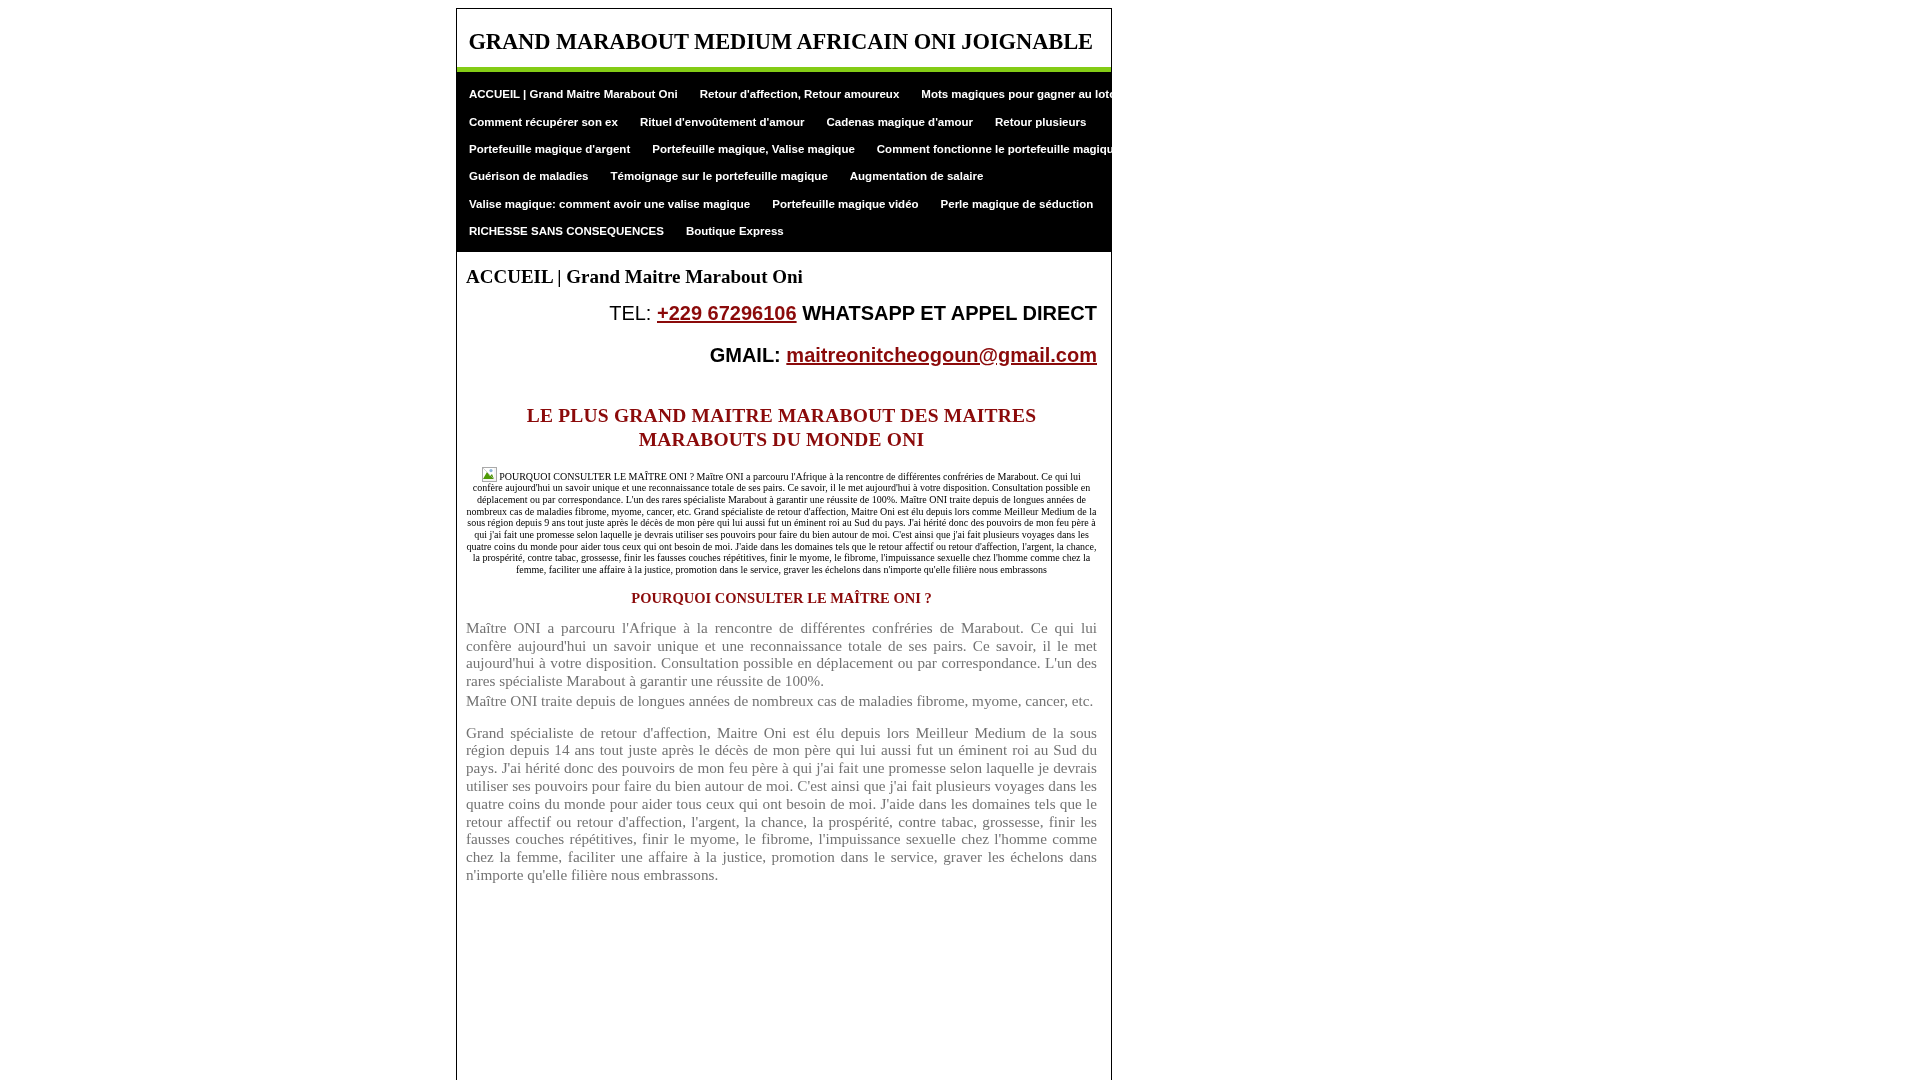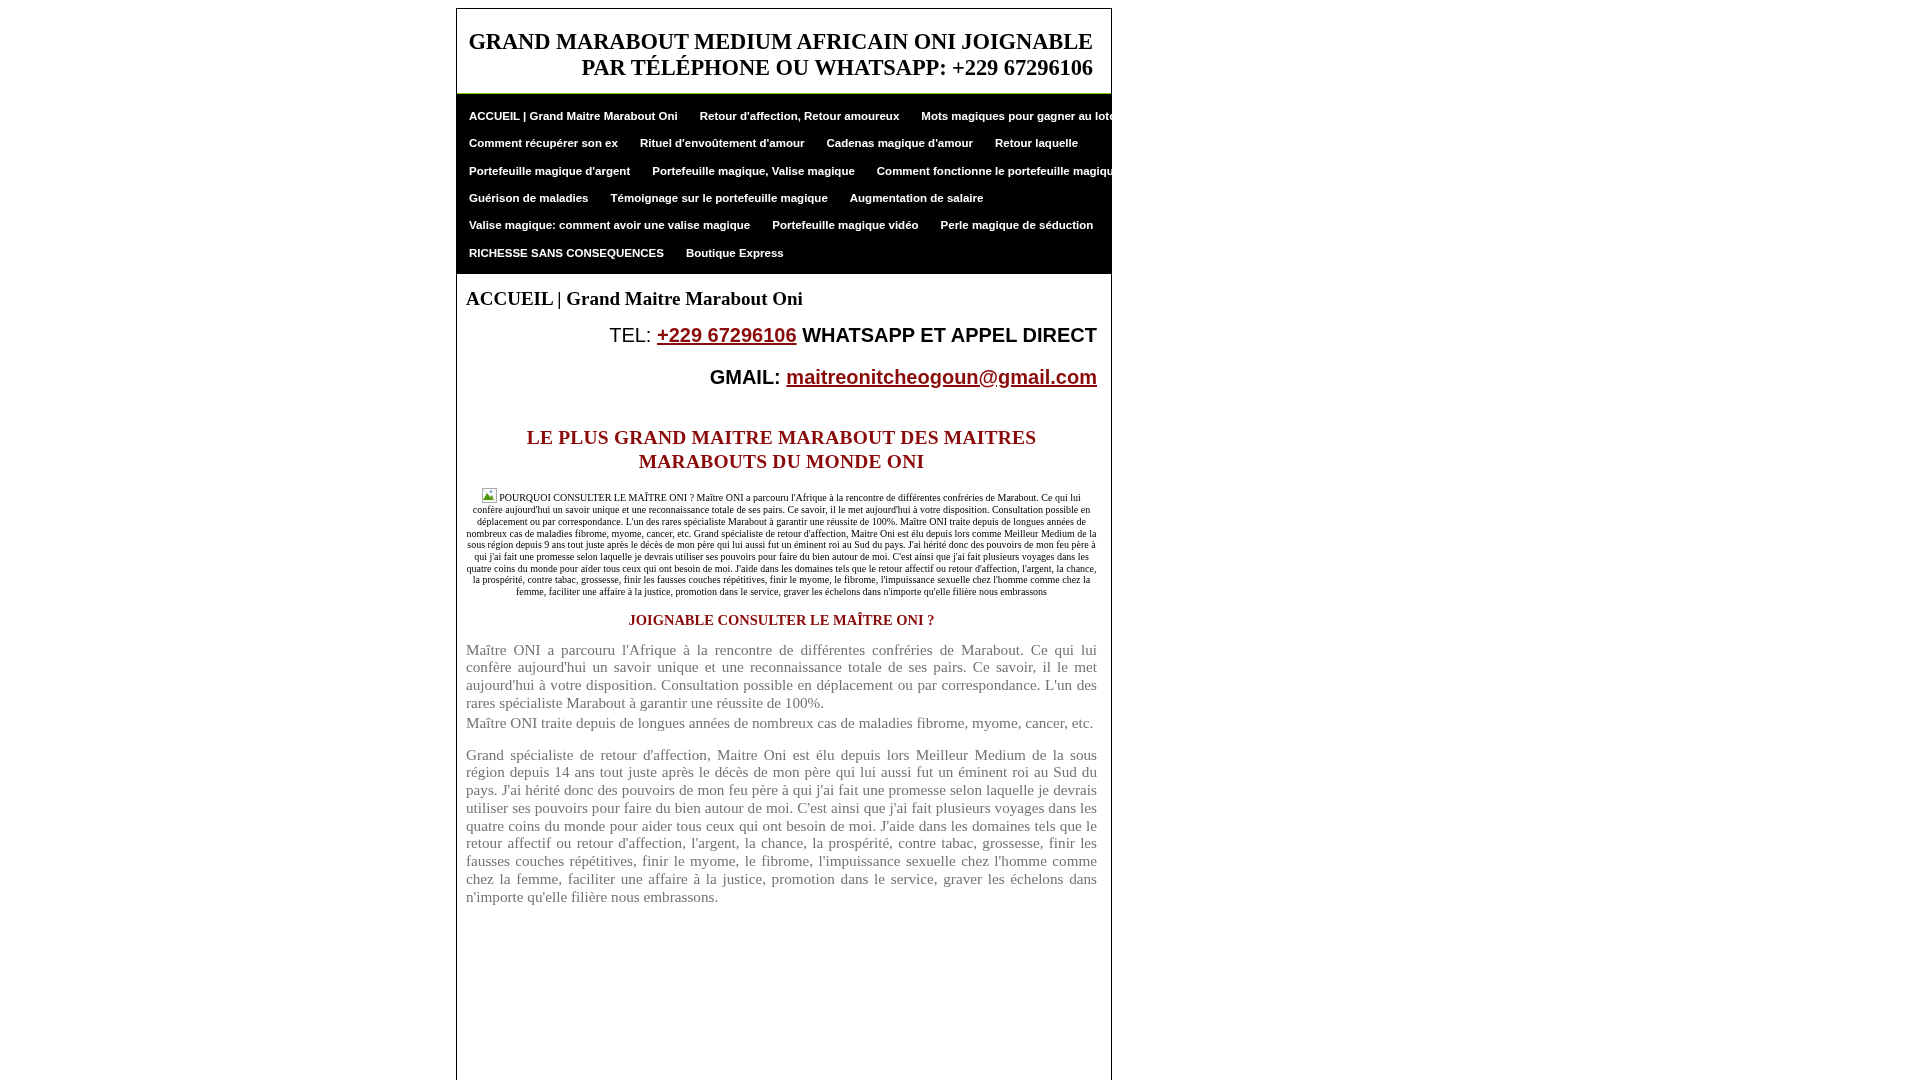--- a/index.html
+++ b/index.html
@@ -47,21 +47,21 @@
     text-align: right;
     padding-right: 8px;
   }
   .site-header h1 .ln1 { display: block; }
   .site-header h1 .ln2 { display: block; }
 
   
   .site-nav {
     background: #000000;
     padding: 8px 0 8px 0;
-    border-top: 1px solid #84cc16;
+    border-top: 5px solid #84cc16;
   }
   .nav-row {
     display: block;
     padding: 0 0 0 12px;
     white-space: nowrap;
     line-height: 26px;
   }
   .nav-item {
     display: inline-block;
     font-family: "Liberation Sans", sans-serif;
@@ -164,35 +164,34 @@
 </style>
 </head>
 <body>
 
 <div id="page">
   <div class="site-frame">
 
     <div class="site-header">
       <h1>
         <span class="ln1">GRAND MARABOUT MEDIUM AFRICAIN ONI JOIGNABLE</span>
-        <span class="ln2">PAR TÉLÉPHONE OU WHATSAPP: +229 67296106</span>
       </h1>
     </div>
 
     <nav class="site-nav">
       <div class="nav-row">
         <a class="nav-item">ACCUEIL | Grand Maitre Marabout Oni</a>
         <a class="nav-item">Retour d'affection, Retour amoureux</a>
         <a class="nav-item">Mots magiques pour gagner au loto</a>
       </div>
       <div class="nav-row">
         <a class="nav-item">Comment récupérer son ex</a>
         <a class="nav-item">Rituel d'envoûtement d'amour</a>
         <a class="nav-item">Cadenas magique d'amour</a>
-        <a class="nav-item">Retour laquelle</a>
+        <a class="nav-item">Retour plusieurs</a>
       </div>
       <div class="nav-row">
         <a class="nav-item">Portefeuille magique d'argent</a>
         <a class="nav-item">Portefeuille magique, Valise magique</a>
         <a class="nav-item">Comment fonctionne le portefeuille magique</a>
       </div>
       <div class="nav-row">
         <a class="nav-item">Guérison de maladies</a>
         <a class="nav-item">Témoignage sur le portefeuille magique</a>
         <a class="nav-item">Augmentation de salaire</a>
@@ -232,21 +231,21 @@
         <span class="broken-img">
           <svg width="11" height="11" viewBox="0 0 11 11" xmlns="http://www.w3.org/2000/svg">
             <rect x="0" y="0" width="11" height="11" fill="#ffffff"></rect>
             <polygon points="0,11 4,4 7,8 9,6 11,11" fill="#4e9a06"></polygon>
             <circle cx="8" cy="2.6" r="1.6" fill="#8ab4d8"></circle>
             <path d="M0 0 L11 11" stroke="#c0c0c0" stroke-width="0.7"></path>
           </svg>
         </span><span>POURQUOI CONSULTER LE MAÎTRE ONI ? Maître ONI a parcouru l'Afrique à la rencontre de différentes confréries de Marabout. Ce qui lui confère aujourd'hui un savoir unique et une reconnaissance totale de ses pairs. Ce savoir, il le met aujourd'hui à votre disposition. Consultation possible en déplacement ou par correspondance. L'un des rares spécialiste Marabout à garantir une réussite de 100%. Maître ONI traite depuis de longues années de nombreux cas de maladies fibrome, myome, cancer, etc. Grand spécialiste de retour d'affection, Maitre Oni est élu depuis lors comme Meilleur Medium de la sous région depuis 9 ans tout juste après le décès de mon père qui lui aussi fut un éminent roi au Sud du pays. J'ai hérité donc des pouvoirs de mon feu père à qui j'ai fait une promesse selon laquelle je devrais utiliser ses pouvoirs pour faire du bien autour de moi. C'est ainsi que j'ai fait plusieurs voyages dans les quatre coins du monde pour aider tous ceux qui ont besoin de moi. J'aide dans les domaines tels que le retour affectif ou retour d'affection, l'argent, la chance, la prospérité, contre tabac, grossesse, finir les fausses couches répétitives, finir le myome, le fibrome, l'impuissance sexuelle chez l'homme comme chez la femme, faciliter une affaire à la justice, promotion dans le service, graver les échelons dans n'importe qu'elle filière nous embrassons</span>
       </div>
 
-      <h4 class="sub-red-heading">JOIGNABLE CONSULTER LE MAÎTRE ONI ?</h4>
+      <h4 class="sub-red-heading">POURQUOI CONSULTER LE MAÎTRE ONI ?</h4>
 
       <p class="body-par">Maître ONI a parcouru l'Afrique à la rencontre de différentes confréries de Marabout. Ce qui lui confère aujourd'hui un savoir unique et une reconnaissance totale de ses pairs. Ce savoir, il le met aujourd'hui à votre disposition. Consultation possible en déplacement ou par correspondance. L'un des rares spécialiste Marabout à garantir une réussite de 100%.</p>
       <p class="body-par">Maître ONI traite depuis de longues années de nombreux cas de maladies fibrome, myome, cancer, etc.</p>
       <p class="body-par spaced">Grand spécialiste de retour d'affection, Maitre Oni  est élu depuis lors Meilleur Medium de la sous région depuis 14 ans tout juste après le décès de mon père qui lui aussi fut un éminent roi au Sud du pays. J'ai hérité donc des pouvoirs de mon feu père à qui j'ai fait une promesse selon laquelle je devrais utiliser ses pouvoirs pour faire du bien autour de moi. C'est ainsi que j'ai fait plusieurs voyages dans les quatre coins du monde pour aider tous ceux qui ont besoin de moi. J'aide dans les domaines tels que le retour affectif ou retour d'affection, l'argent, la chance, la prospérité, contre tabac, grossesse, finir les fausses couches répétitives, finir le myome, le fibrome, l'impuissance sexuelle chez l'homme comme chez la femme, faciliter une affaire à la justice, promotion dans le service, graver les échelons dans n'importe qu'elle filière nous embrassons.</p>
 
       <div class="tail-space"></div>
     </div>
 
   </div>
 </div>

